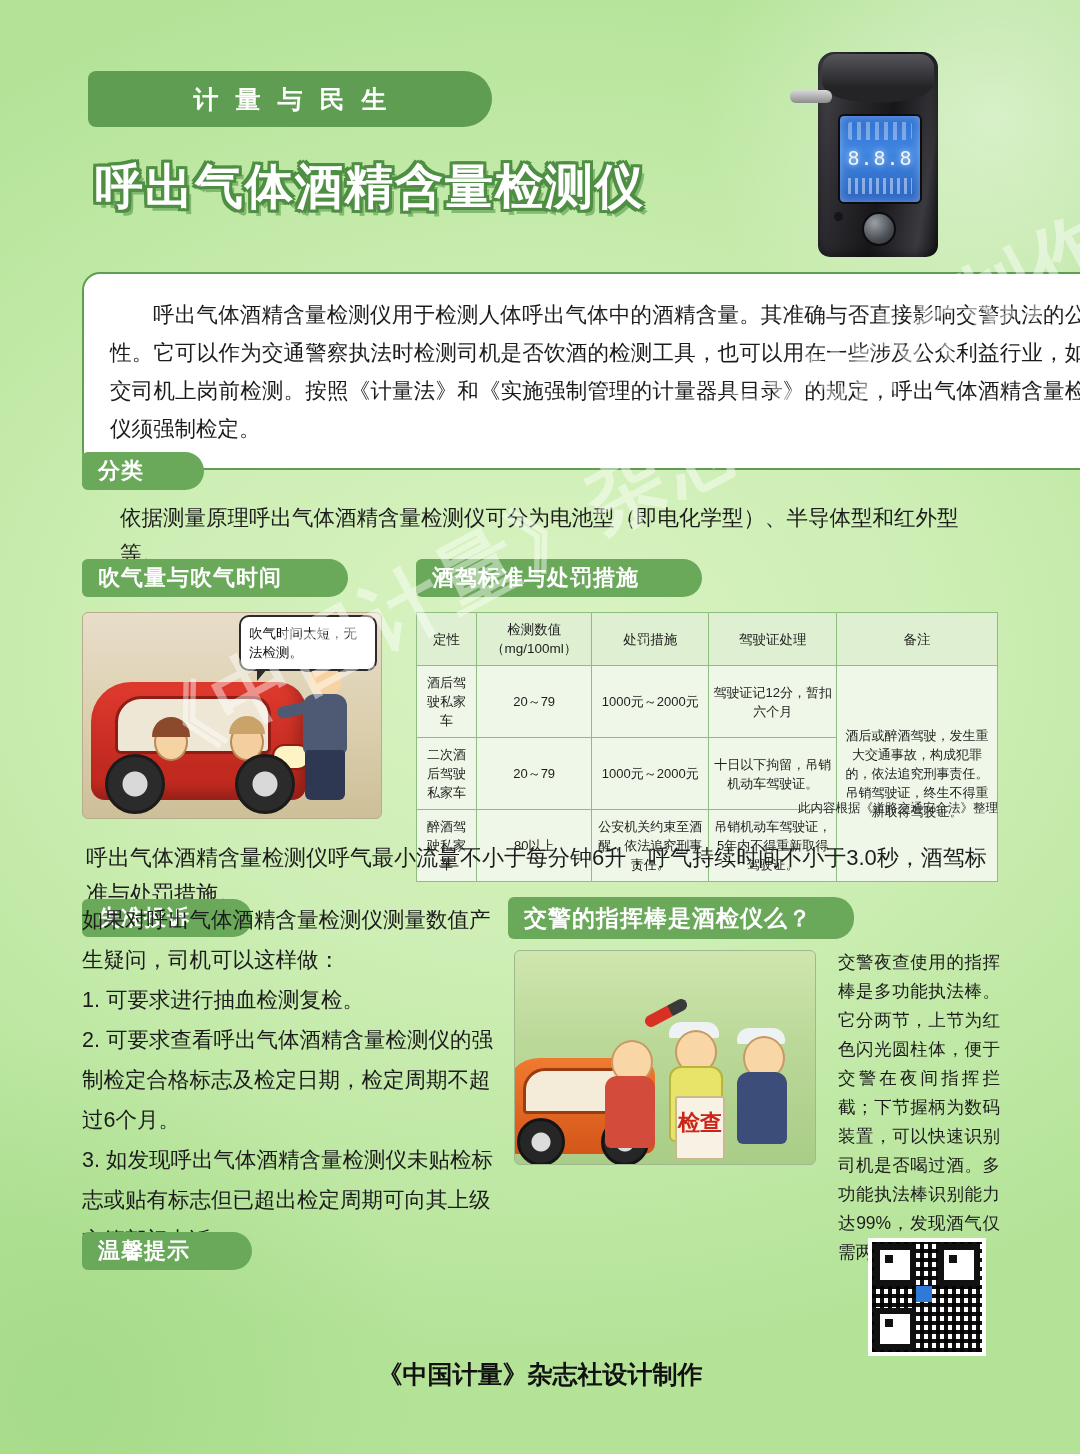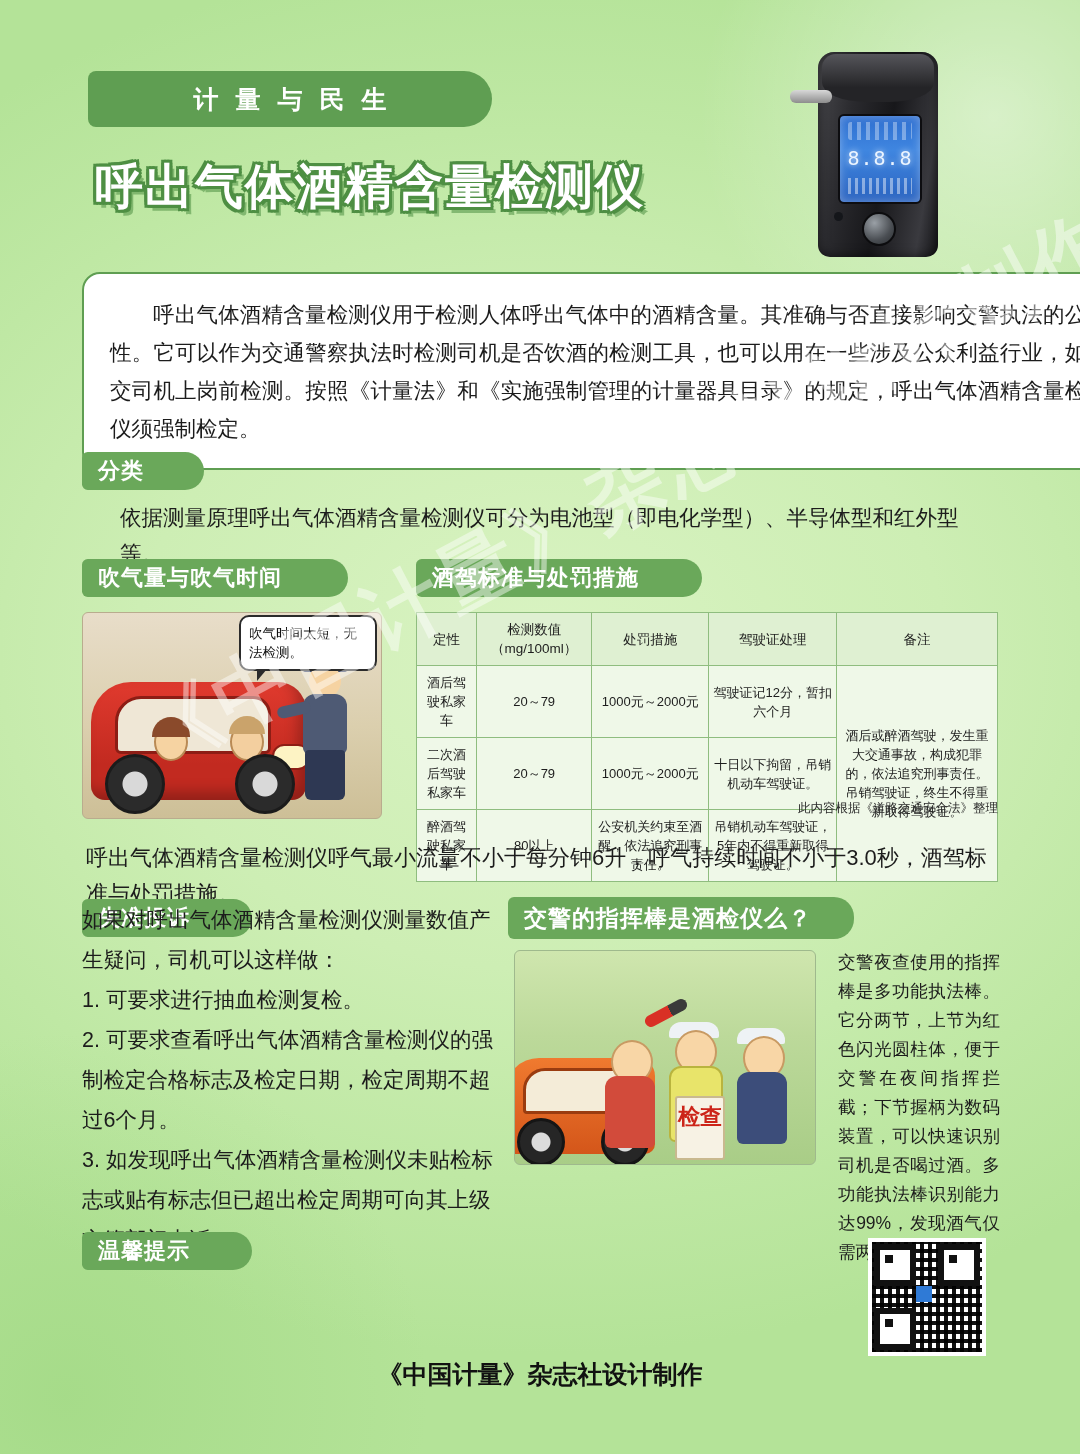--- a/index.html
+++ b/index.html
@@ -448,21 +448,21 @@
     left: 160px; bottom: 4px;
     width: 50px; height: 64px;
     background: #f7f2e4;
     border: 2px solid #c9b98f;
     border-radius: 3px;
     color: #cc2418;
     font-size: 22px;
     font-weight: bold;
     line-height: 28px;
     text-align: center;
-    padding-top: 5px;
+    padding-top: 11px;
     box-sizing: border-box;
   }
   #baton-text {
     left: 838px; top: 948px;
     width: 162px;
     font-size: 17.5px;
     line-height: 29px;
     text-align: justify;
   }
 

